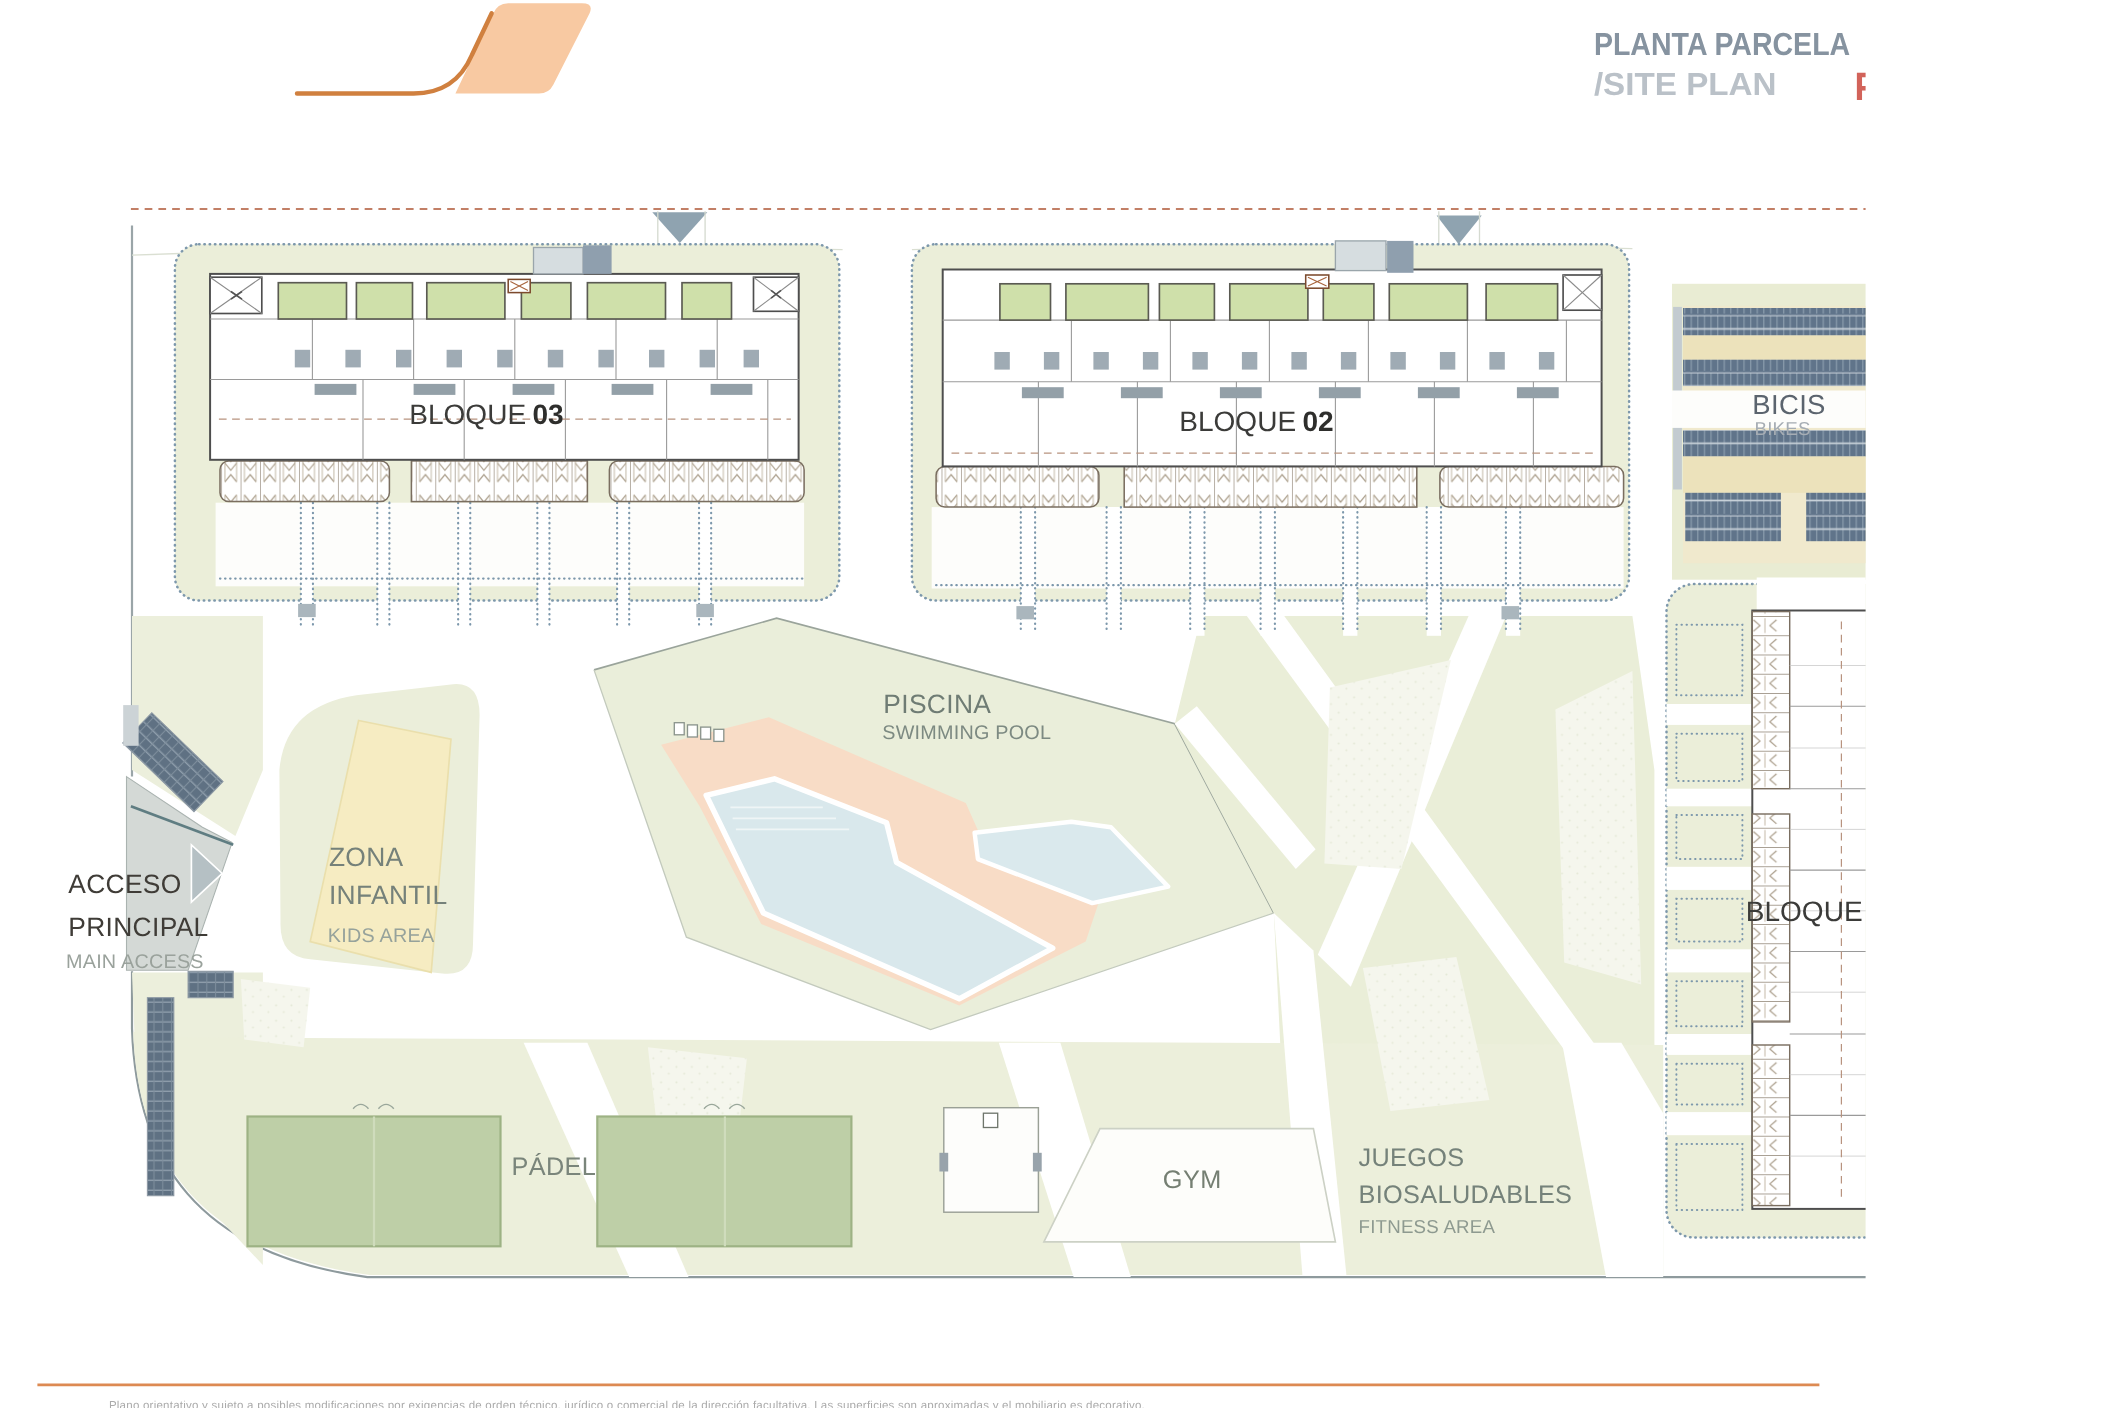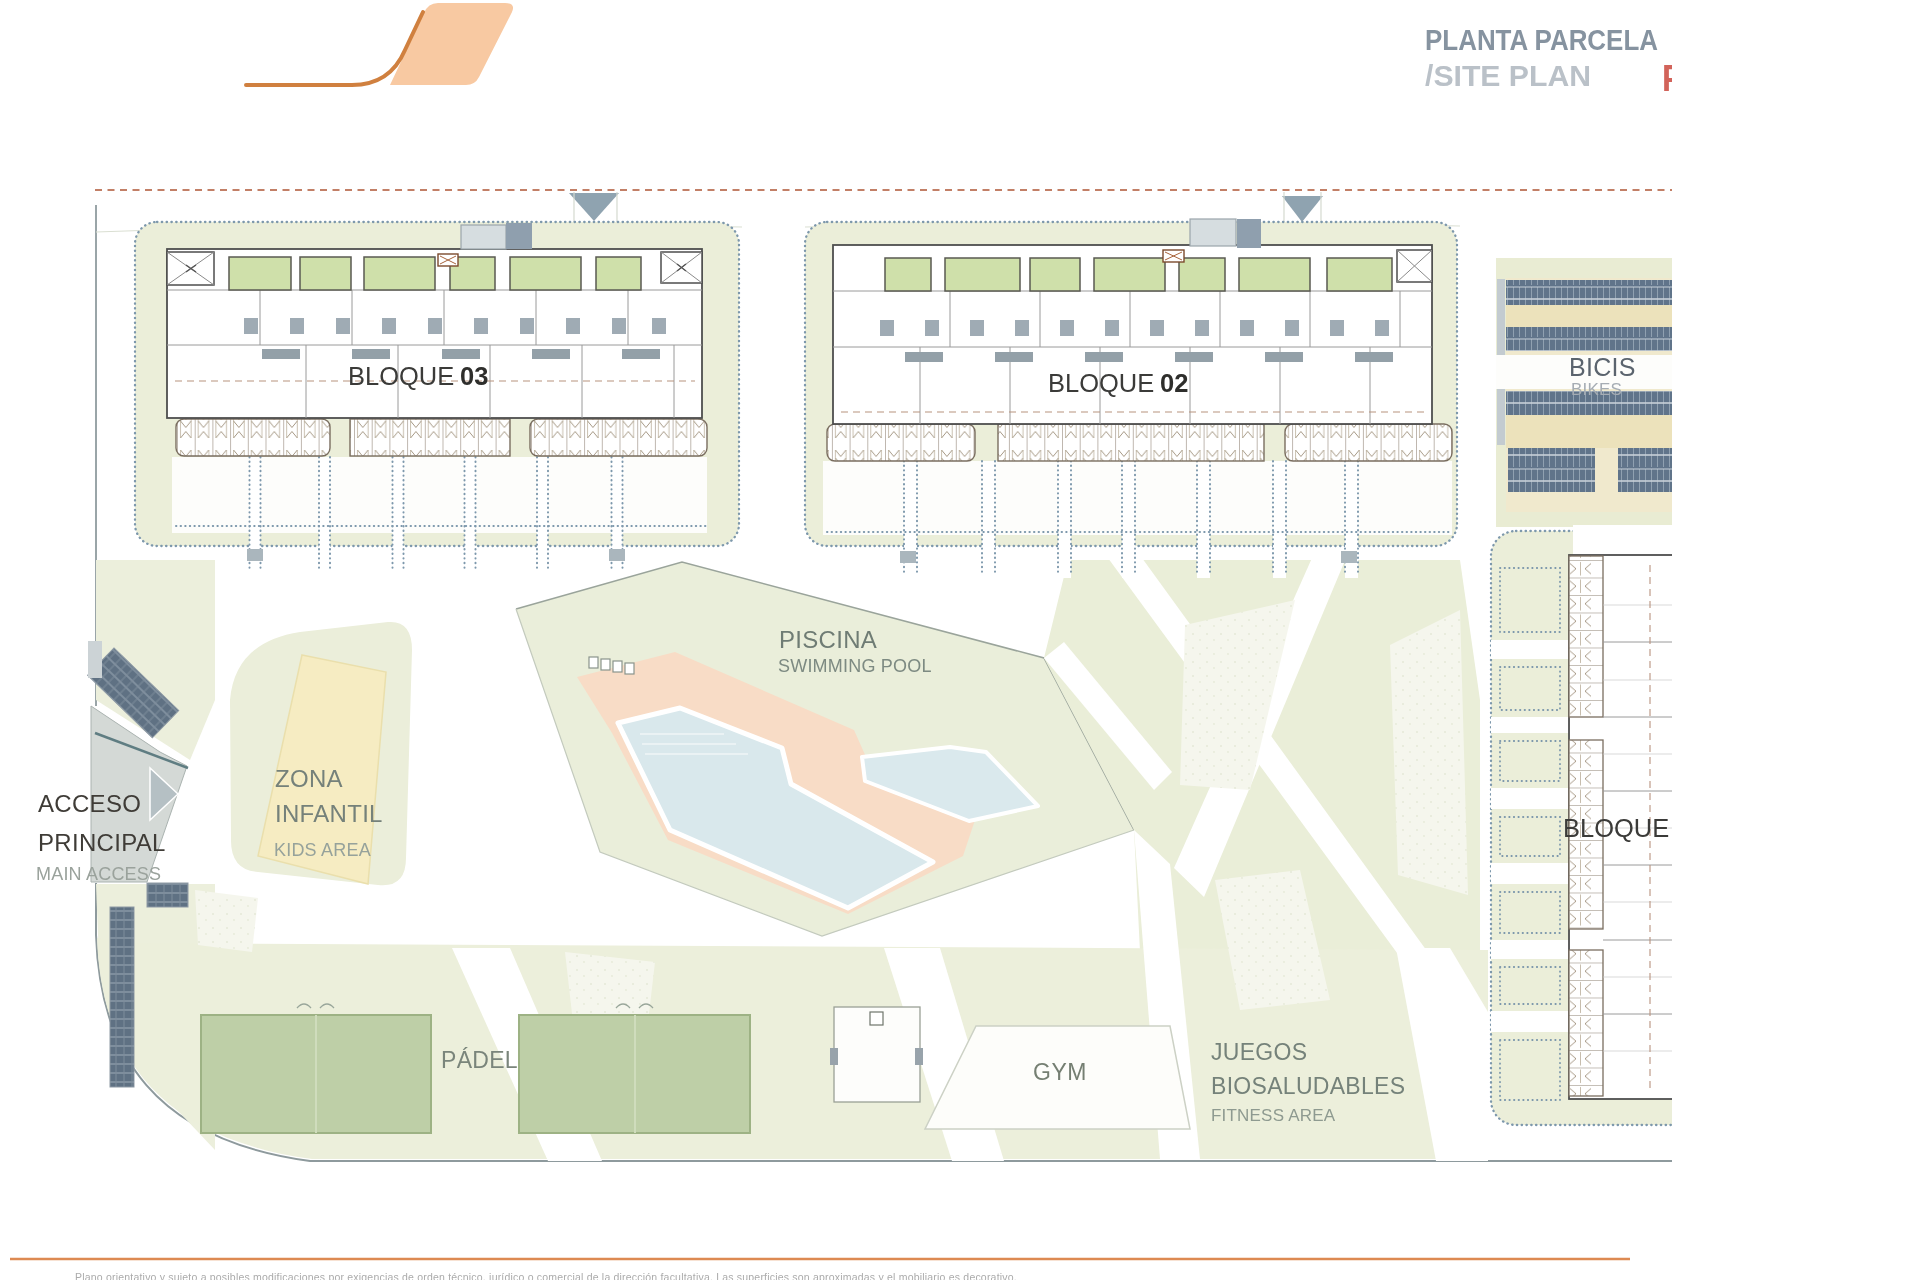--- a/index.html
+++ b/index.html
@@ -1,17 +1,17 @@
 <!DOCTYPE html>
 <html><head>
 <meta charset="utf-8">
 <style>
   html,body{margin:0;padding:0;background:#ffffff;}
   #page{position:relative;width:1672px;height:1280px;background:#ffffff;overflow:hidden;
-        font-family:"Liberation Sans", sans-serif;}
+        font-family:"Liberation Sans", sans-serif;margin-left:24px;}
   svg{position:absolute;top:0;left:0;}
   text{font-family:"Liberation Sans", sans-serif;}
 </style>
 </head>
 <body>
 <div id="page">
 <svg width="1920" height="1280" viewBox="0 0 1920 1280">
 <defs>
 
   <pattern id="park" width="17.7" height="37" patternUnits="userSpaceOnUse">

